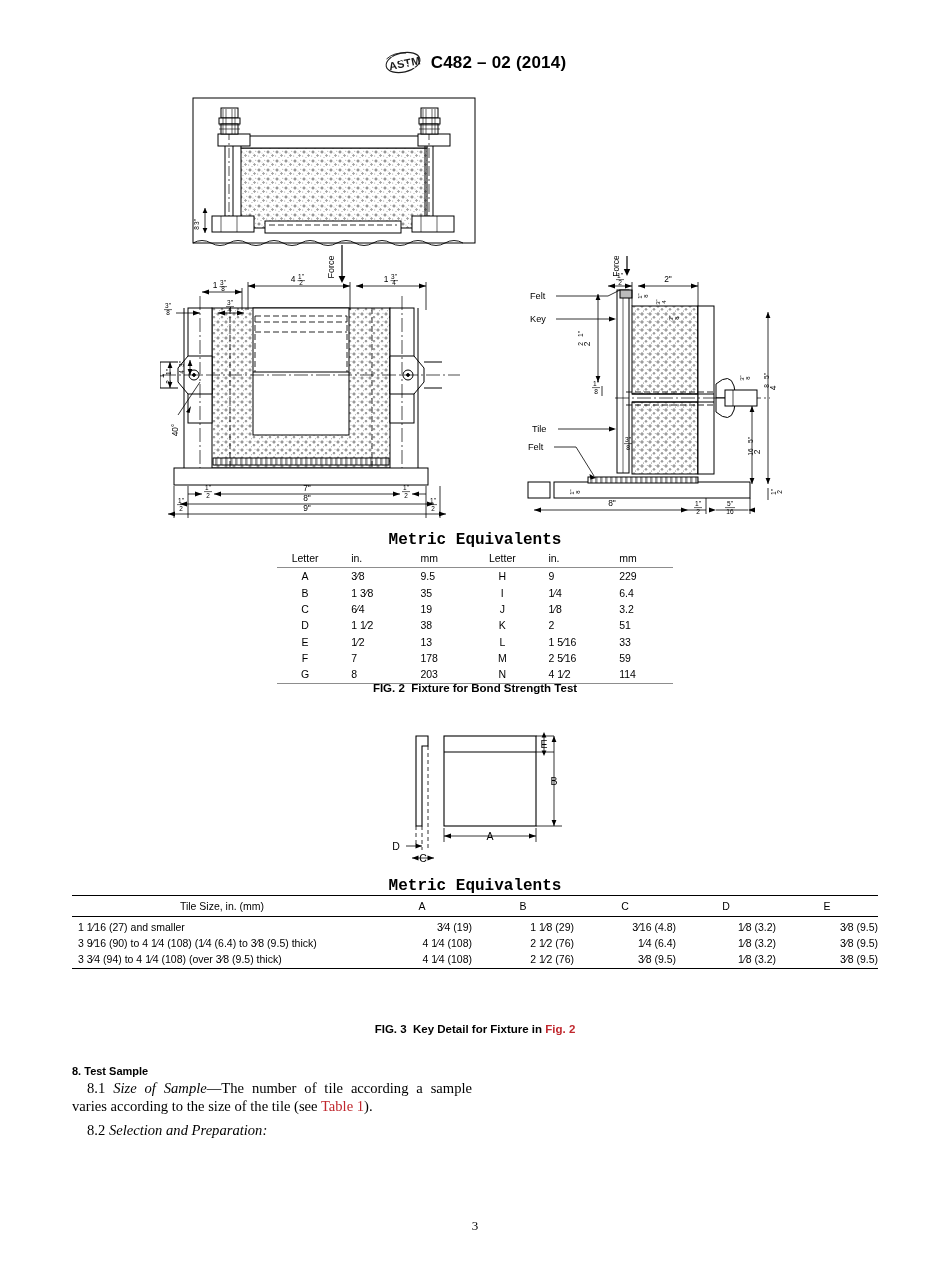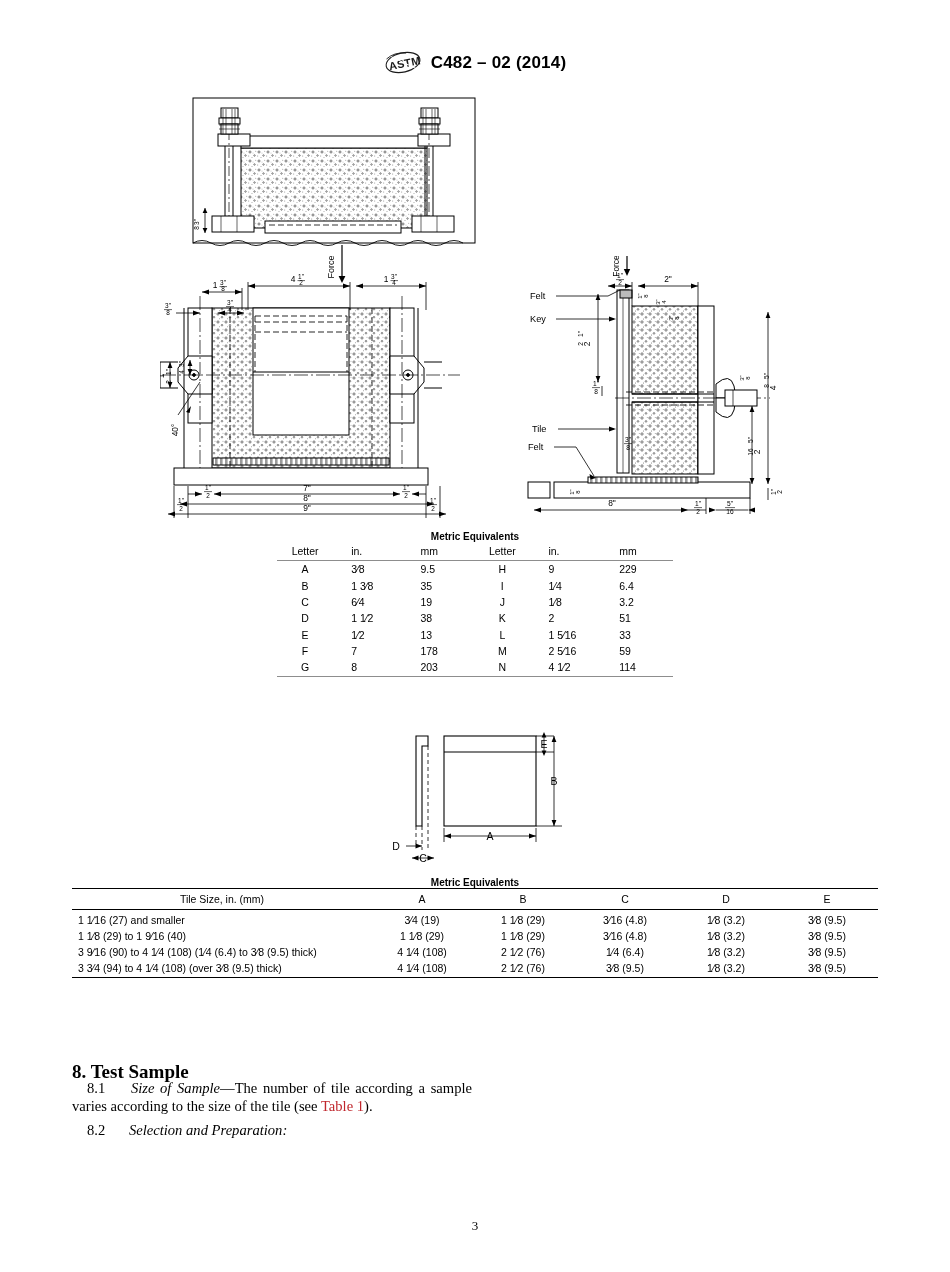--- a/index.html
+++ b/index.html
@@ -24,22 +24,22 @@
   }
   .hdr-inner { display:inline-flex; align-items:center; gap:9px; }
   .astm-logo { display:block; }
 
   
   .dwg { position: absolute; }
   .dwg svg { display:block; }
 
   
   .metric-title {
-    font-family: Liberation Sans, sans-serif;
-    font-weight: bold; font-size: 10px;
+    font-family: Liberation Mono, monospace;
+    font-weight: bold; font-size: 16px;
     text-align: center;
   }
   table.mt {
     border-collapse: collapse;
     font-family: "Liberation Sans", sans-serif;
     font-size: 10.5px;
   }
   table.mt th, table.mt td { padding: 0; font-weight: normal; }
 
   
@@ -57,40 +57,40 @@
   #fig2-metric .cM { width:66px; text-align:left; padding-left:18px;}
   #fig2-metric thead .cI, #fig2-metric thead .cM { text-align:left; padding-left:18px;}
 
   
   #fig3-metric-wrap { position:absolute; left:72px; top:877px; width:806px; }
   #fig3-metric { width: 806px; }
   #fig3-metric thead th { padding: 4px 0; text-align:center; }
   #fig3-metric thead tr.top th { border-top:1.6px solid #000; }
   #fig3-metric thead tr.top th.first { text-align:center; }
   #fig3-metric tbody tr:first-child td { border-top:1.3px solid #000; padding-top:3px;}
-  #fig3-metric tbody td { padding:1px 0; height:14px; text-align:center;}
+  #fig3-metric tbody td { padding:1px 0; height:14px; text-align:right;}
   #fig3-metric tbody td.first { text-align:left; padding-left:6px; }
   #fig3-metric tbody tr:last-child td { border-bottom:1.6px solid #000; padding-bottom:2px;}
 
   .figcap {
     position:absolute; width:950px; text-align:center;
     font-family:"Liberation Sans", sans-serif;
     font-weight:bold; font-size:11.5px;
   }
   .lnk { color:#c0272d; }
 
   
   .bodycol { position:absolute; font-size:14.6px; line-height:17.4px; text-align: justify; }
   .bodycol p { margin:0 0 0 0; }
   .sec-h {
-    font-family:Liberation Serif, serif;
-    font-weight:bold; font-size:19px; margin-bottom:6px;
+    font-family:Liberation Sans, sans-serif;
+    font-weight:bold; font-size:11px; margin-bottom:6px;
   }
   .para { text-indent: 15px; margin-bottom: 7px !important; }
-  .ital { font-style: italic; margin-left: 20px; }
+  .ital { font-style: italic; }
   .pgnum {
     position:absolute; top:1218px; left:0; width:950px;
     text-align:center; font-size:13px;
   }
 </style>
 </head>
 <body>
 
 <div class="page">
 
@@ -641,20 +641,23 @@
           <td class="cI">8</td>
           <td class="cM">203</td>
           <td class="cL">N</td>
           <td class="cI">4 1⁄2</td>
           <td class="cM">114</td>
         </tr>
       </tbody>
     </table>
   </div>
 
+  <div class="figcap" style="top:682px;">
+    <span>FIG. 2</span>&nbsp;&nbsp;<span>Fixture for Bond Strength Test</span>
+  </div>
 
   <div class="dwg" style="left:382px; top:722px;">
     <svg width="250" height="148" viewBox="0 0 250 148">
       <g stroke="#000" fill="#fff" stroke-width="1.1">
 
         <path d="M34 14 L46 14 L46 24 L40 24 L40 104 L34 104 Z"></path>
 
         <rect x="62" y="14" width="92" height="90"></rect>
         <line x1="62" y1="30" x2="154" y2="30"></line>
       </g>
@@ -726,47 +729,42 @@
       <tbody>
         <tr>
           <td class="first">1 1⁄16 (27) and smaller</td>
           <td>3⁄4   (19)</td>
           <td>1 1⁄8 (29)</td>
           <td>3⁄16 (4.8)</td>
           <td>1⁄8 (3.2)</td>
           <td>3⁄8 (9.5)</td>
         </tr>
         <tr>
-          <td class="first">1 1⁄8 (29) to 1 9⁄16 (40)</td>
-          <td>1 1⁄8 (29)</td>
-          <td>1 1⁄8 (29)</td>
-          <td>3⁄16 (4.8)</td>
-          <td>1⁄8 (3.2)</td>
-          <td>3⁄8 (9.5)</td>
-        </tr>
-        <tr>
           <td class="first">3 9⁄16 (90) to 4 1⁄4 (108) (1⁄4 (6.4) to 3⁄8 (9.5) thick)</td>
           <td>4 1⁄4 (108)</td>
           <td>2 1⁄2 (76)</td>
           <td>1⁄4 (6.4)</td>
           <td>1⁄8 (3.2)</td>
           <td>3⁄8 (9.5)</td>
         </tr>
         <tr>
           <td class="first">3 3⁄4 (94) to 4 1⁄4 (108) (over 3⁄8 (9.5) thick)</td>
           <td>4 1⁄4 (108)</td>
           <td>2 1⁄2 (76)</td>
           <td>3⁄8 (9.5)</td>
           <td>1⁄8 (3.2)</td>
           <td>3⁄8 (9.5)</td>
         </tr>
       </tbody>
     </table>
   </div>
 
+  <div class="figcap" style="top:1023px;">
+    <span>FIG. 3</span>&nbsp;&nbsp;<span>Key Detail for Fixture in</span>&nbsp;<span class="lnk">Fig. 2</span>
+  </div>
 
   <div class="bodycol" style="left:72px; top:1063px; width:400px;">
     <p class="sec-h">8.  Test Sample</p>
     <p class="para"><span>8.1</span>&nbsp;<span class="ital">Size of Sample</span><span>—The number of tile according a sample varies according to the size of the tile (see </span><span class="lnk">Table 1</span><span>).</span></p>
     <p class="para"><span>8.2</span>&nbsp;<span class="ital">Selection and Preparation:</span></p>
   </div>
 
 
   <div class="pgnum">3</div>
 

